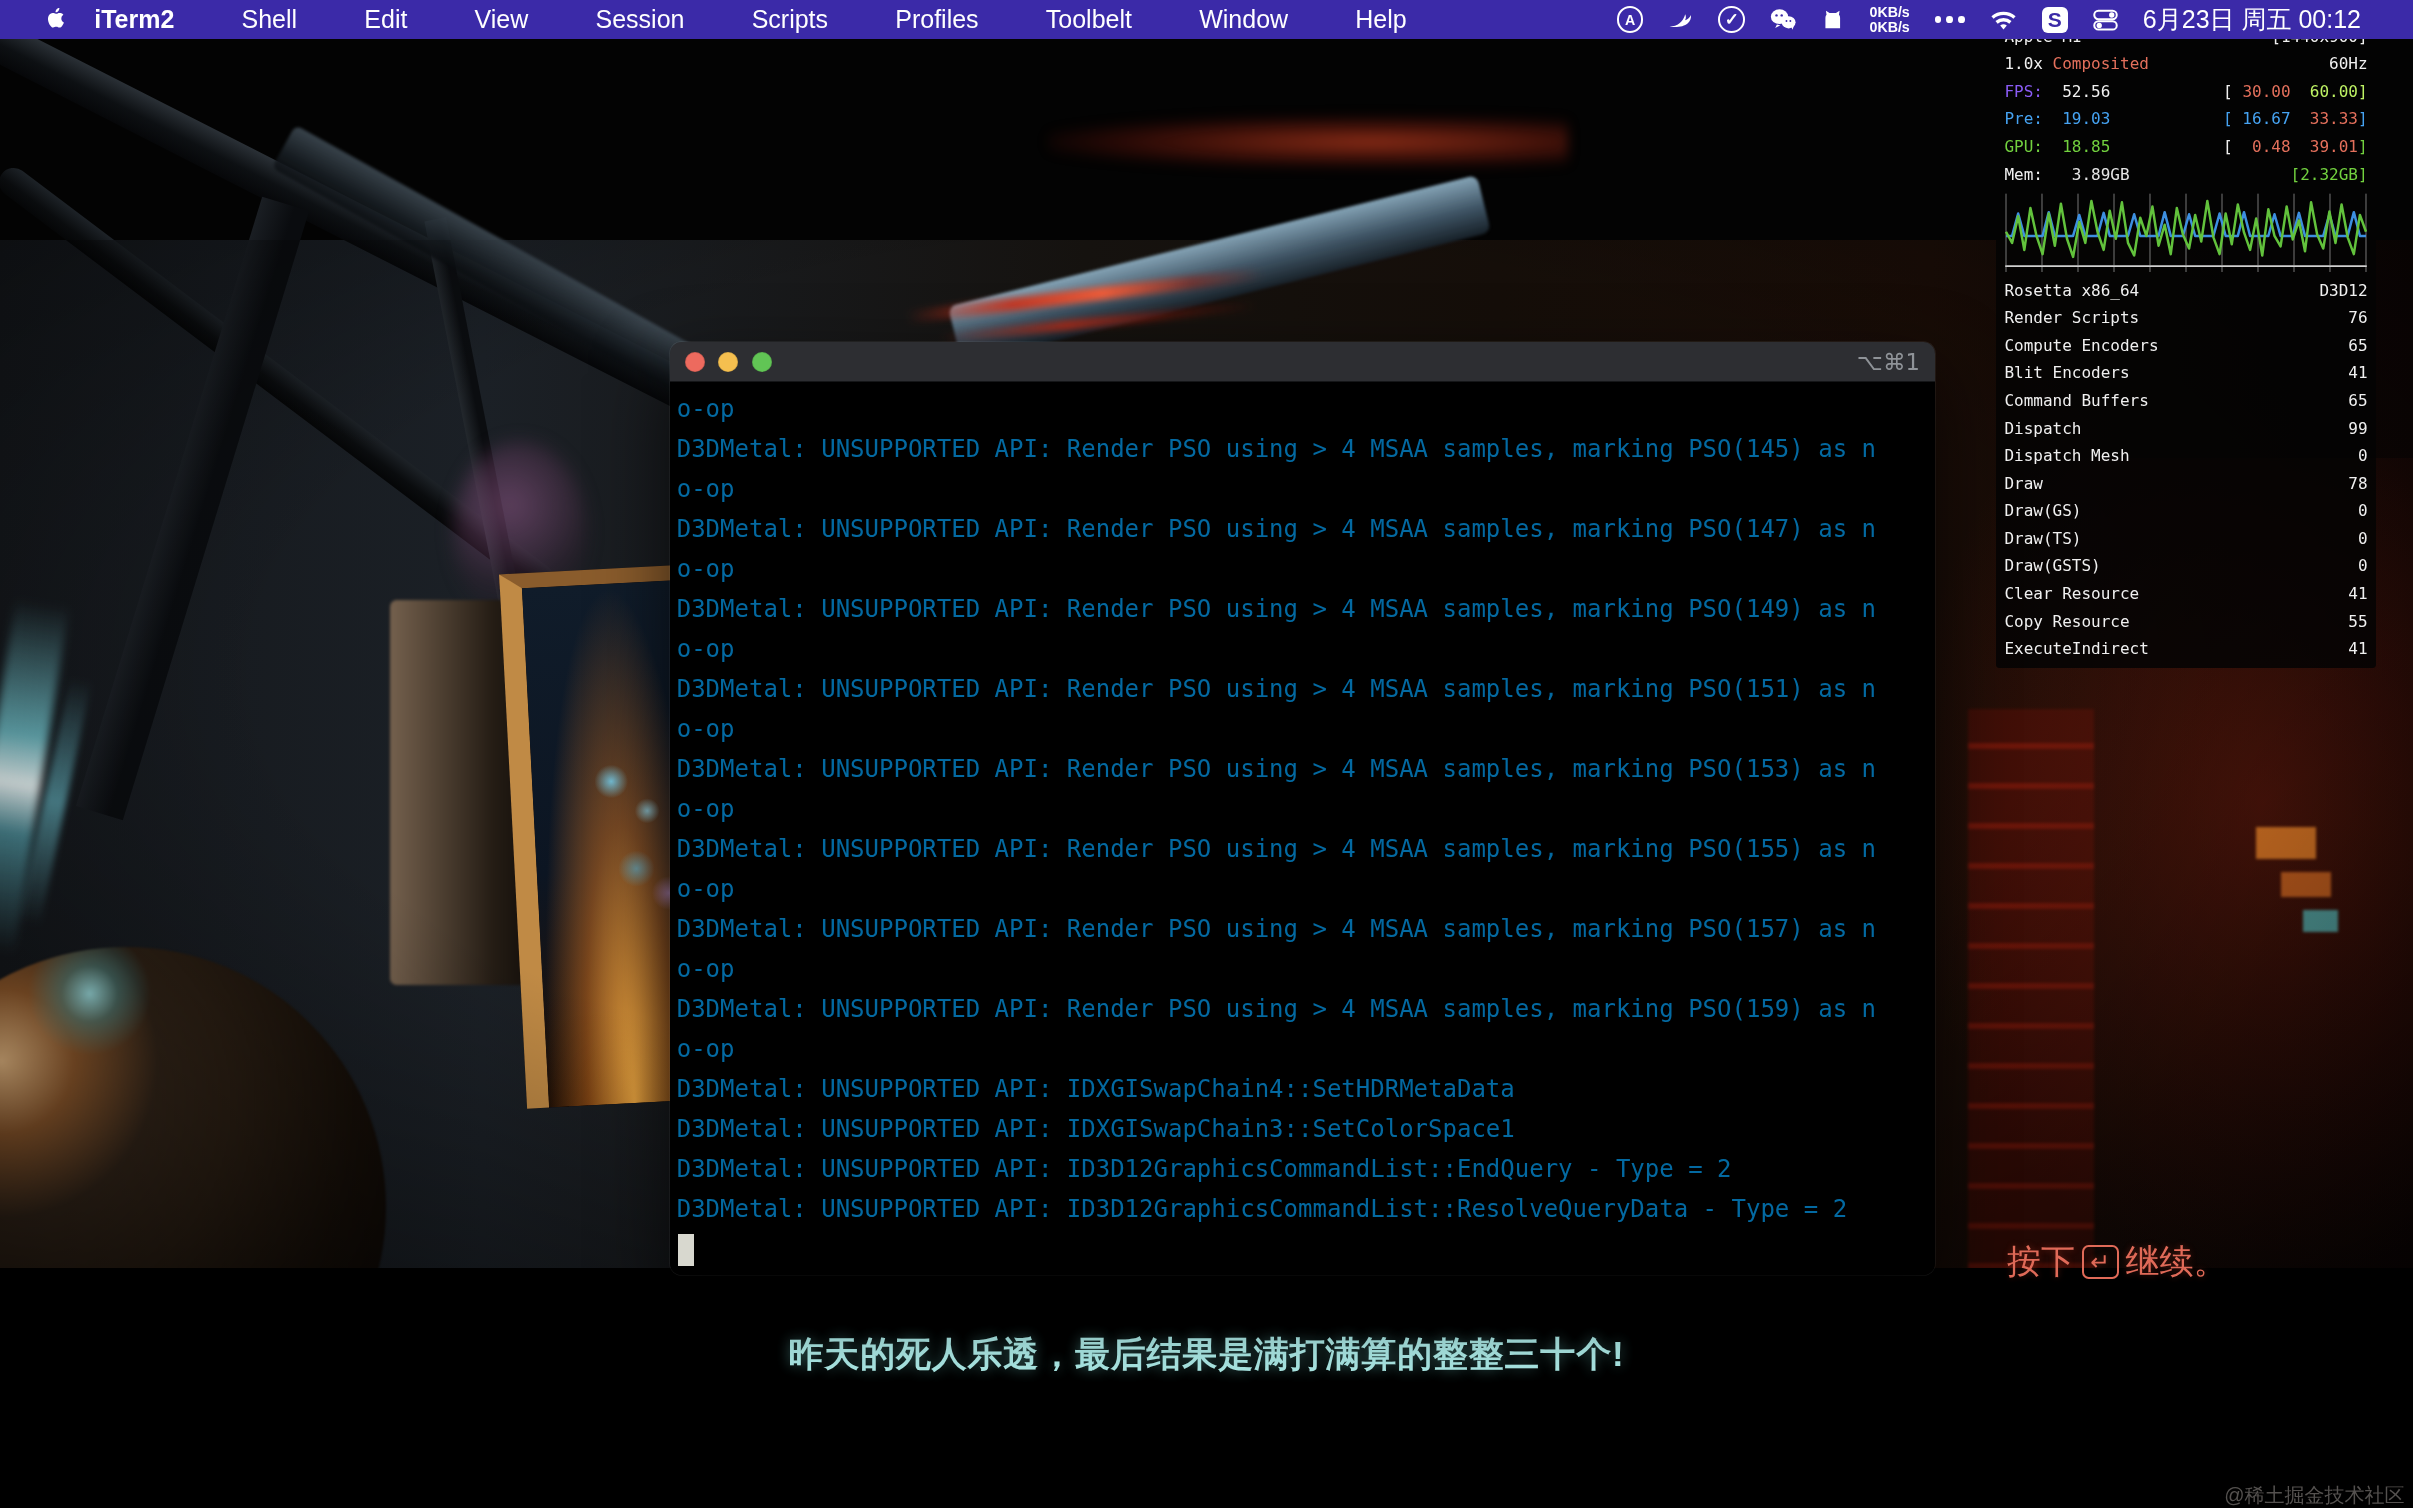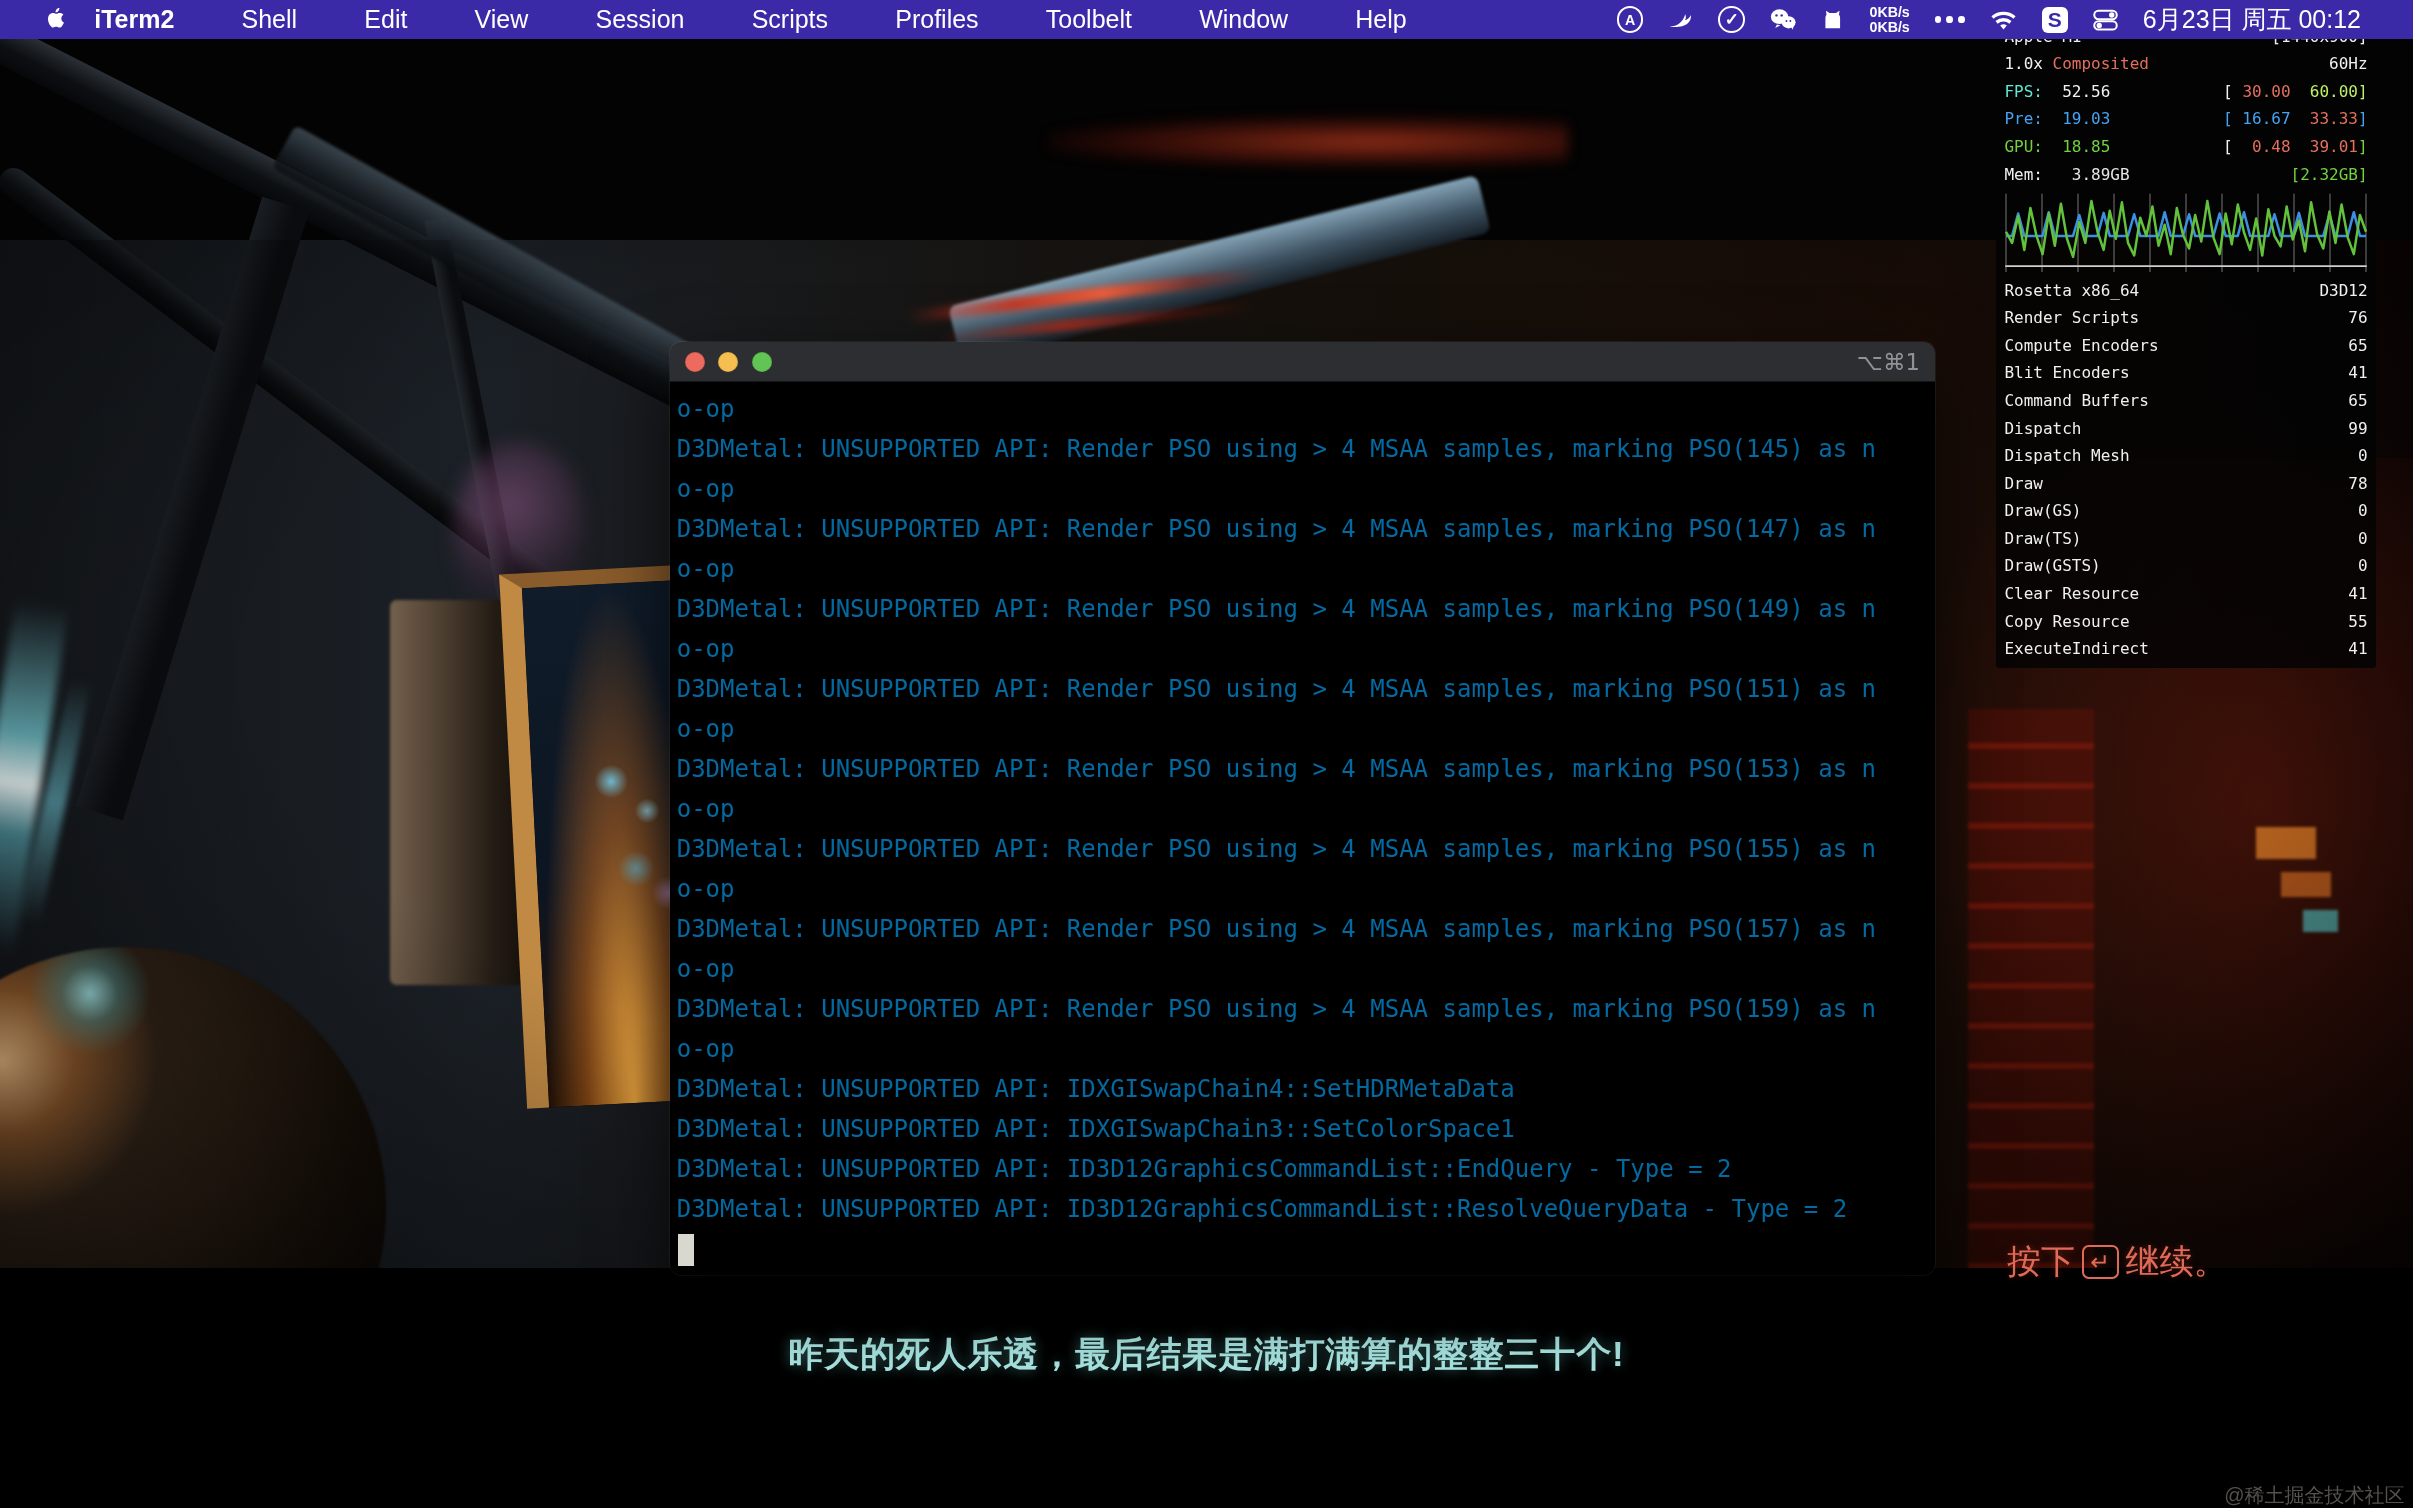--- a/index.html
+++ b/index.html
@@ -223,21 +223,21 @@
         </svg>
       </span>
       <span class="mb-date">6月23日 周五 00:12</span>
     </div>
   </div>
 
   <div class="hud">
     <div id="hud-stats">
         <div class="hud-row"><span><span style="color: rgb(240, 240, 240);">Apple M1</span></span><span><span style="color: rgb(240, 240, 240);">[1440x900]</span></span></div>
         <div class="hud-row"><span><span style="color: rgb(240, 240, 240);">1.0x </span><span style="color: rgb(228, 112, 92);">Composited</span></span><span><span style="color: rgb(240, 240, 240);">60Hz</span></span></div>
-        <div class="hud-row"><span><span style="color: #5eead4;">FPS:  </span><span style="color: rgb(240, 240, 240);">52.56</span></span><span><span style="color: rgb(240, 240, 240);">[ </span><span style="color: rgb(228, 112, 92);">30.00</span><span style="color: #bef264;">  60.00]</span></span></div>
+        <div class="hud-row"><span><span style="color: #8b5cf6;">FPS:  </span><span style="color: rgb(240, 240, 240);">52.56</span></span><span><span style="color: rgb(240, 240, 240);">[ </span><span style="color: rgb(228, 112, 92);">30.00</span><span style="color: #bef264;">  60.00]</span></span></div>
         <div class="hud-row"><span><span style="color: rgb(70, 163, 242);">Pre:  </span><span style="color: rgb(70, 163, 242);">19.03</span></span><span><span style="color: rgb(70, 163, 242);">[ </span><span style="color: rgb(70, 163, 242);">16.67</span><span style="color: rgb(70, 163, 242);">  </span><span style="color: rgb(228, 112, 92);">33.33</span><span style="color: rgb(70, 163, 242);">]</span></span></div>
         <div class="hud-row"><span><span style="color: rgb(114, 209, 63);">GPU:  </span><span style="color: rgb(114, 209, 63);">18.85</span></span><span><span style="color: rgb(240, 240, 240);">[ </span><span style="color: rgb(228, 112, 92);"> 0.48</span><span style="color: rgb(228, 112, 92);">  39.01</span><span style="color: rgb(114, 209, 63);">]</span></span></div>
         <div class="hud-row"><span><span style="color: rgb(240, 240, 240);">Mem:   </span><span style="color: #e5e5e5;">3.89GB</span></span><span><span style="color: rgb(114, 209, 63);">[2.32GB]</span></span></div>
       </div>
     <div id="hud-graph" class="hud-graph"><svg width="364" height="80" viewBox="0 0 434 96">
           <line x1="1" y1="2" x2="1" y2="88" stroke="#8f8f8f" stroke-width="1"></line>
           <line x1="1" y1="90" x2="1" y2="96" stroke="#8f8f8f" stroke-width="1"></line>
           <line x1="44.2" y1="2" x2="44.2" y2="88" stroke="#8f8f8f" stroke-width="1"></line>
           <line x1="44.2" y1="90" x2="44.2" y2="96" stroke="#8f8f8f" stroke-width="1"></line>
           <line x1="87.4" y1="2" x2="87.4" y2="88" stroke="#8f8f8f" stroke-width="1"></line>

